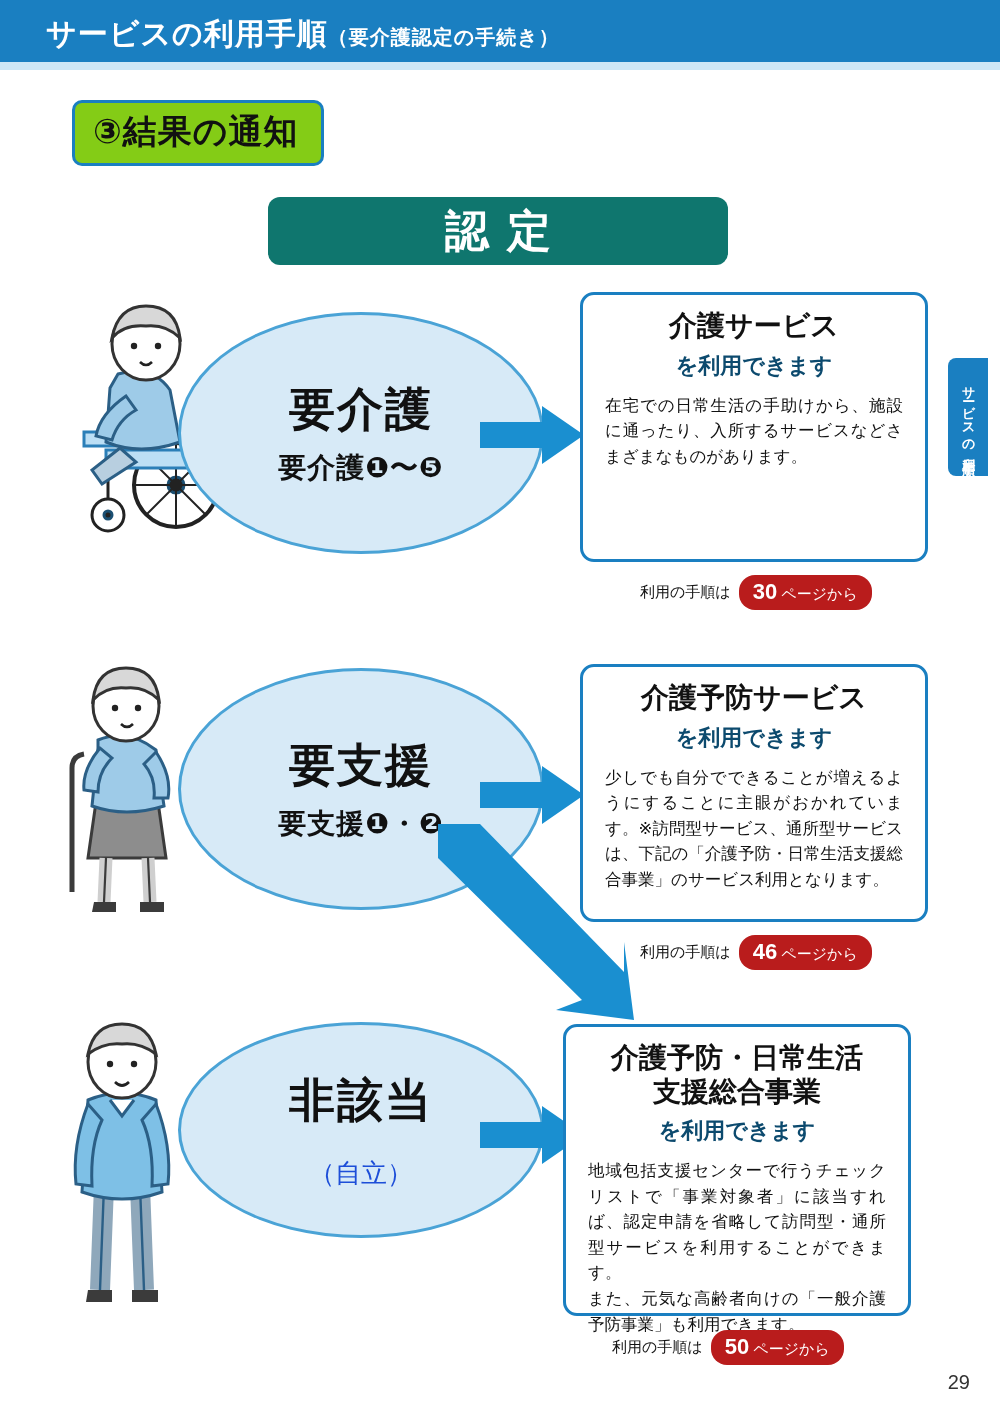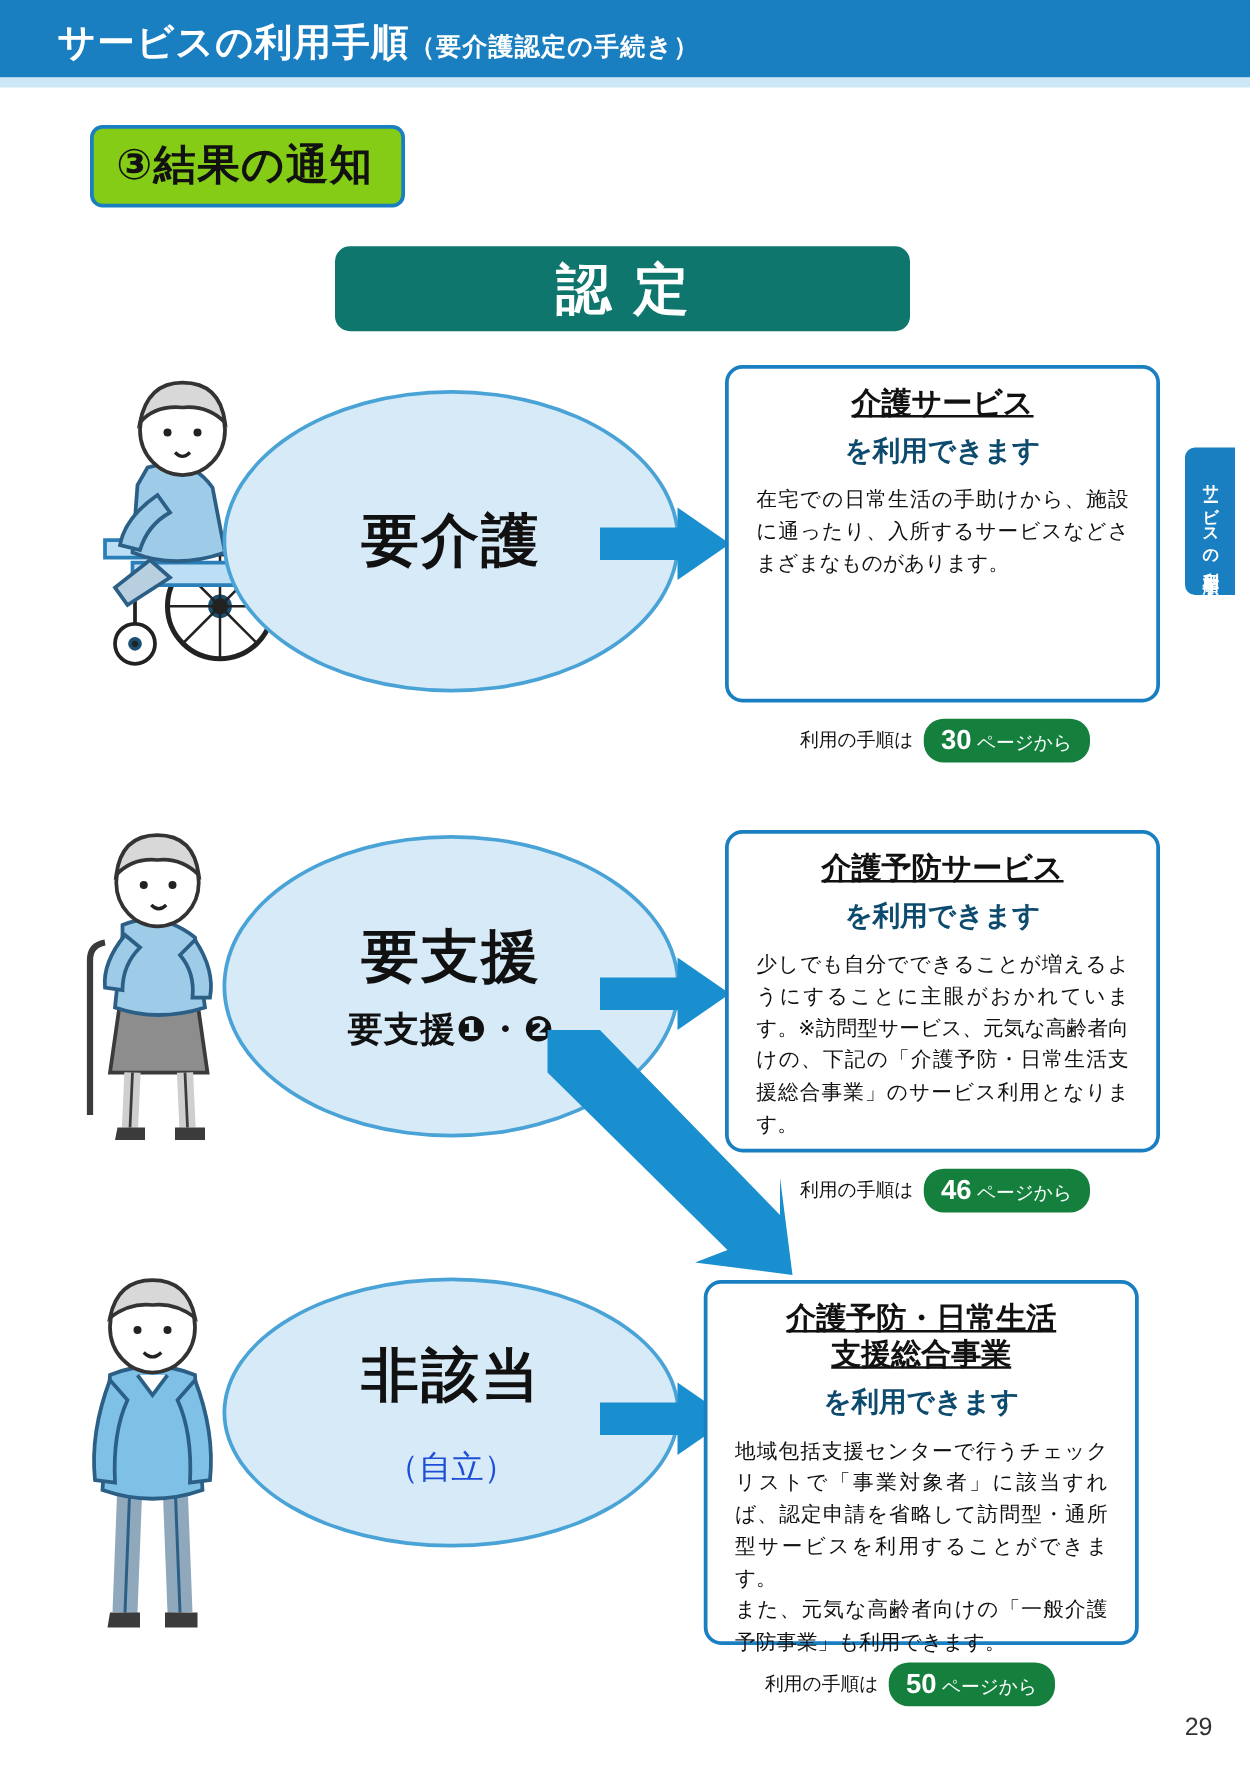--- a/index.html
+++ b/index.html
@@ -68,40 +68,40 @@
   #ellipse-none   { left:178px; top:1022px; width:360px; height:210px; }
 
   
   .card {
     position:absolute; background:#fff;
     border:3px solid #1a7fc1; border-radius:14px;
     box-sizing:border-box; padding:14px 22px 12px 22px;
   }
   .card h3 {
     margin:0; text-align:center; color:#111; font-weight:bold;
-    font-size:24px; line-height:1.2;text-decoration:underline;
+    font-size:28px; line-height:1.2;
   }
   .card .use {
     text-align:center; font-size:22px; font-weight:bold; color:#0c4a6e; margin-top:8px;
   }
   .card p {
     margin:12px 0 0 0; font-size:16.5px; line-height:1.55; color:#111;
     text-align:justify;
   }
   #card-care    { left:580px; top:292px;  width:348px; height:270px; }
   #card-prevent { left:580px; top:664px;  width:348px; height:258px; }
   #card-general { left:563px; top:1024px; width:348px; height:292px; }
 
   
   .pageref {
     position:absolute; display:flex; align-items:center; gap:8px;
     font-size:15px; color:#111;
   }
   .pageref .pill {
-    background:#15803d; color:#fff; border-radius:16px;
+    background:#b91c1c; color:#fff; border-radius:16px;
     padding:4px 14px 5px 14px; font-size:15px; white-space:nowrap;
   }
   .pageref .pill b { font-size:22px; }
   #pageref-care    { left:640px; top:575px; }
   #pageref-prevent { left:640px; top:935px; }
   #pageref-general { left:612px; top:1330px; }
 
   
   .arrow { position:absolute; }
   
@@ -153,20 +153,21 @@
 
   <ellipse cx="98" cy="44" rx="34" ry="36" fill="#ffffff" stroke="#333" stroke-width="3"></ellipse>
   <path d="M64 38 q6 -32 34 -32 q30 0 34 32 q-14 -14 -34 -12 q-22 -2 -34 12 z" fill="#d8d8d8" stroke="#333" stroke-width="3"></path>
   <circle cx="86" cy="46" r="3.2" fill="#222"></circle>
   <circle cx="110" cy="46" r="3.2" fill="#222"></circle>
   <path d="M92 62 q6 6 12 0" stroke="#222" stroke-width="2.6" fill="none"></path>
 </svg>
 
 <div class="ellipse" id="ellipse-care">
   <div class="big">要介護</div>
+  <div class="small">要介護❶〜❺</div>
 </div>
 
 <svg class="arrow" style="left:480px; top:400px;" width="110" height="70" viewBox="0 0 110 70">
   <path d="M0 22 L62 22 L62 6 L104 35 L62 64 L62 48 L0 48 Z" fill="#1a8fd0"></path>
 </svg>
 
 <div class="card" id="card-care">
   <h3>介護サービス</h3>
   <div class="use">を利用できます</div>
   <p>在宅での日常生活の手助けから、施設に通ったり、入所するサービスなどさまざまなものがあります。</p>
@@ -212,21 +213,21 @@
   <path d="M0 22 L62 22 L62 6 L104 35 L62 64 L62 48 L0 48 Z" fill="#1a8fd0"></path>
 </svg>
 
 <svg class="arrow" style="left:428px; top:824px;" width="210" height="215" viewBox="0 0 210 215">
   <path d="M10 0 L52 0 L196 148 L196 118 L206 196 L128 186 L154 176 L10 34 Z" fill="#1a8fd0"></path>
 </svg>
 
 <div class="card" id="card-prevent">
   <h3>介護予防サービス</h3>
   <div class="use">を利用できます</div>
-  <p>少しでも自分でできることが増えるようにすることに主眼がおかれています。※訪問型サービス、元気な高齢者向けの、下記の「介護予防・日常生活支援総合事業」のサービス利用となります。</p>
+  <p>少しでも自分でできることが増えるようにすることに主眼がおかれています。※訪問型サービス、通所型サービスは、下記の「介護予防・日常生活支援総合事業」のサービス利用となります。</p>
 </div>
 
 <div class="pageref" id="pageref-prevent">
   <span>利用の手順は</span>
   <span class="pill">
     <b>46</b>
     <span>ページから</span>
   </span>
 </div>
 

